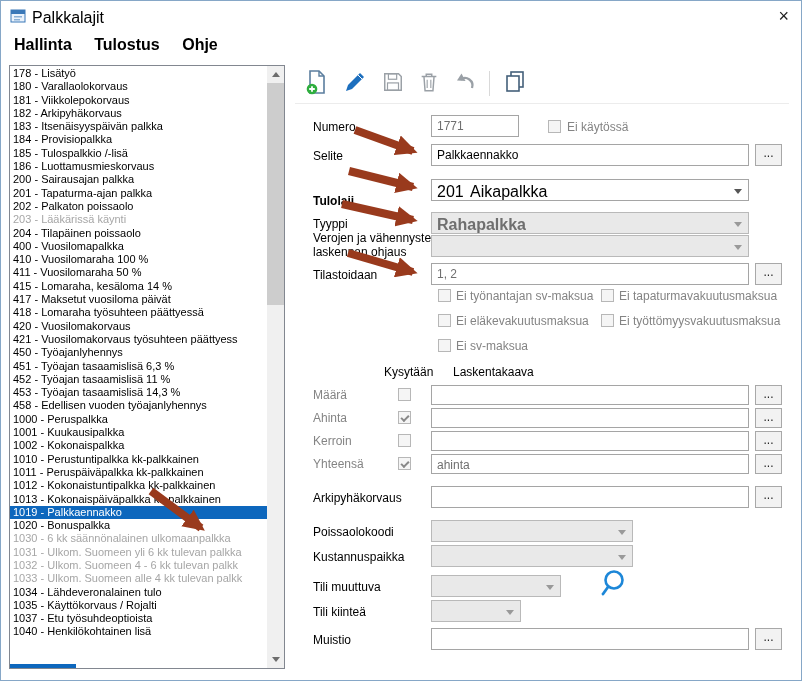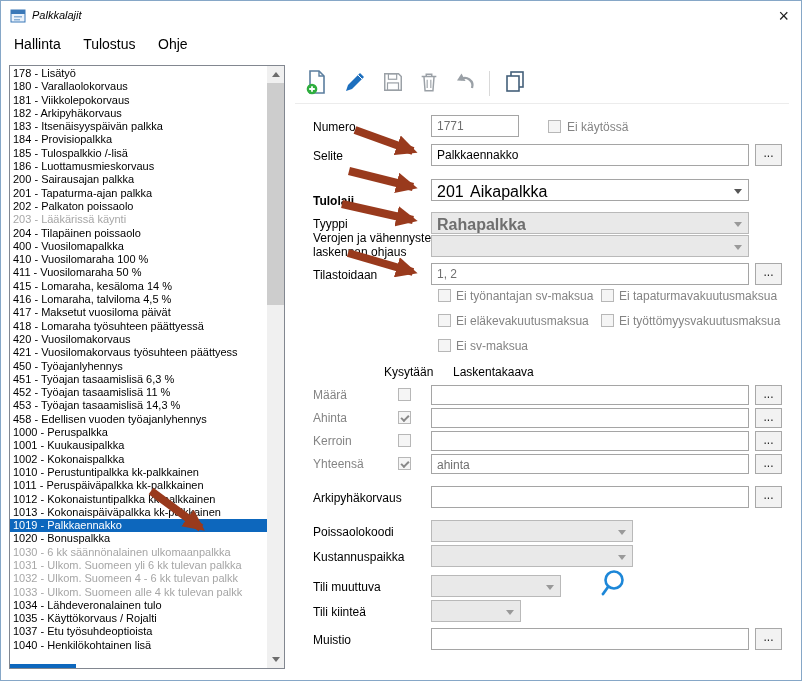--- a/index.html
+++ b/index.html
@@ -1,24 +1,24 @@
 <!DOCTYPE html>
 <html><head>
 <meta charset="utf-8">
 <style>
   html,body{margin:0;padding:0;background:#fafafa;}
   .window{position:relative;width:800px;height:679px;border:1px solid #86a7c7;background:#fff;
           font-family:"Liberation Sans",sans-serif;overflow:hidden;box-shadow:1px 1px 3px rgba(0,0,0,.18);cursor:default;}
   
   .titlebar{position:absolute;left:0;top:0;right:0;height:30px;background:#fff;}
   .app-icon{position:absolute;left:9px;top:7px;width:16px;height:16px;}
-  .win-title{position:absolute;left:31px;top:8px;font-size:11px;color:#000;font-style:italic;}
+  .win-title{position:absolute;left:31px;top:8px;font-size:16px;color:#000;}
   .close-btn{position:absolute;right:12px;top:3px;font-size:18px;color:#222;line-height:24px;cursor:pointer;}
   .menubar{position:absolute;left:4px;top:30px;right:2px;height:25px;}
-  .menu-item{display:inline-block;padding:5px 9px 4px 9px;font-size:14px;color:#000;cursor:pointer;}
+  .menu-item{display:inline-block;padding:5px 9px 4px 9px;font-size:16px;color:#000;cursor:pointer;font-weight:bold;}
   
   .listbox{position:absolute;left:8px;top:64px;width:276px;height:604px;border:1px solid #828790;background:#fff;box-sizing:border-box;}
   .list-items{position:absolute;left:0;top:1px;right:17px;bottom:0;overflow:hidden;}
   .list-item{height:13.3px;line-height:13.4px;font-size:11px;padding-left:3px;white-space:nowrap;overflow:hidden;color:#000;}
   .list-item.disabled{color:#a6a6a6;}
   .list-item.selected{background:#0d67bd;color:#fff;}
   .partial-sliver{position:absolute;left:0;bottom:0;width:66px;height:4px;background:#0d67bd;}
   .scrollbar{position:absolute;right:0;top:0;bottom:0;width:17px;background:#f0f0f0;}
   .sb-btn{position:absolute;left:0;width:17px;height:17px;display:flex;align-items:center;justify-content:center;cursor:pointer;}
   .sb-btn.up{top:0;} .sb-btn.down{bottom:0;}
@@ -86,21 +86,20 @@
         <div class="list-item">186 - Luottamusmieskorvaus</div>
         <div class="list-item">200 - Sairausajan palkka</div>
         <div class="list-item">201 - Tapaturma-ajan palkka</div>
         <div class="list-item">202 - Palkaton poissaolo</div>
         <div class="list-item disabled">203 - Lääkärissä käynti</div>
         <div class="list-item">204 - Tilapäinen poissaolo</div>
         <div class="list-item">400 - Vuosilomapalkka</div>
         <div class="list-item">410 - Vuosilomaraha 100 %</div>
         <div class="list-item">411 - Vuosilomaraha 50 %</div>
         <div class="list-item">415 - Lomaraha, kesäloma 14 %</div>
-        <div class="list-item">416 - Lomaraha, talviloma 4,5 %</div>
         <div class="list-item">417 - Maksetut vuosiloma päivät</div>
         <div class="list-item">418 - Lomaraha työsuhteen päättyessä</div>
         <div class="list-item">420 - Vuosilomakorvaus</div>
         <div class="list-item">421 - Vuosilomakorvaus työsuhteen päättyess</div>
         <div class="list-item">450 - Työajanlyhennys</div>
         <div class="list-item">451 - Työajan tasaamislisä 6,3 %</div>
         <div class="list-item">452 - Työajan tasaamislisä 11 %</div>
         <div class="list-item">453 - Työajan tasaamislisä 14,3 %</div>
         <div class="list-item">458 - Edellisen vuoden työajanlyhennys</div>
         <div class="list-item">1000 - Peruspalkka</div>

